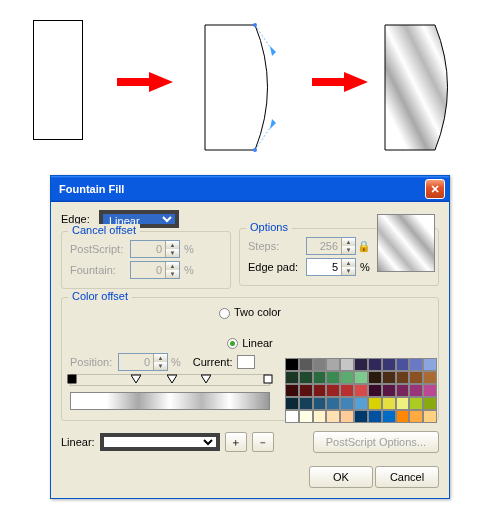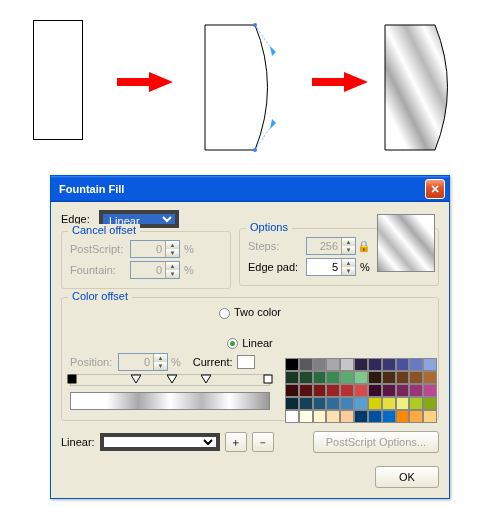--- a/index.html
+++ b/index.html
@@ -236,20 +236,23 @@
       <span style="flex:1"></span>
       <button class="btn disabled" style="color:#a0a0a0">
           <span>PostScript Options...</span>
         </button>
     </div>
 
     <div class="footer">
       <button class="btn" style="min-width:64px">
           <span>OK</span>
         </button>
+      <button class="btn" style="min-width:64px">
+          <span>Cancel</span>
+        </button>
     </div>
   </div>
 
   <div class="palette" id="palette">
       <div class="pal-row">
         <div class="pal-cell" style="background: rgb(0, 0, 0);"></div>
         <div class="pal-cell" style="background: rgb(90, 90, 90);"></div>
         <div class="pal-cell" style="background: rgb(128, 128, 128);"></div>
         <div class="pal-cell" style="background: rgb(168, 168, 168);"></div>
         <div class="pal-cell" style="background: rgb(198, 198, 198);"></div>

